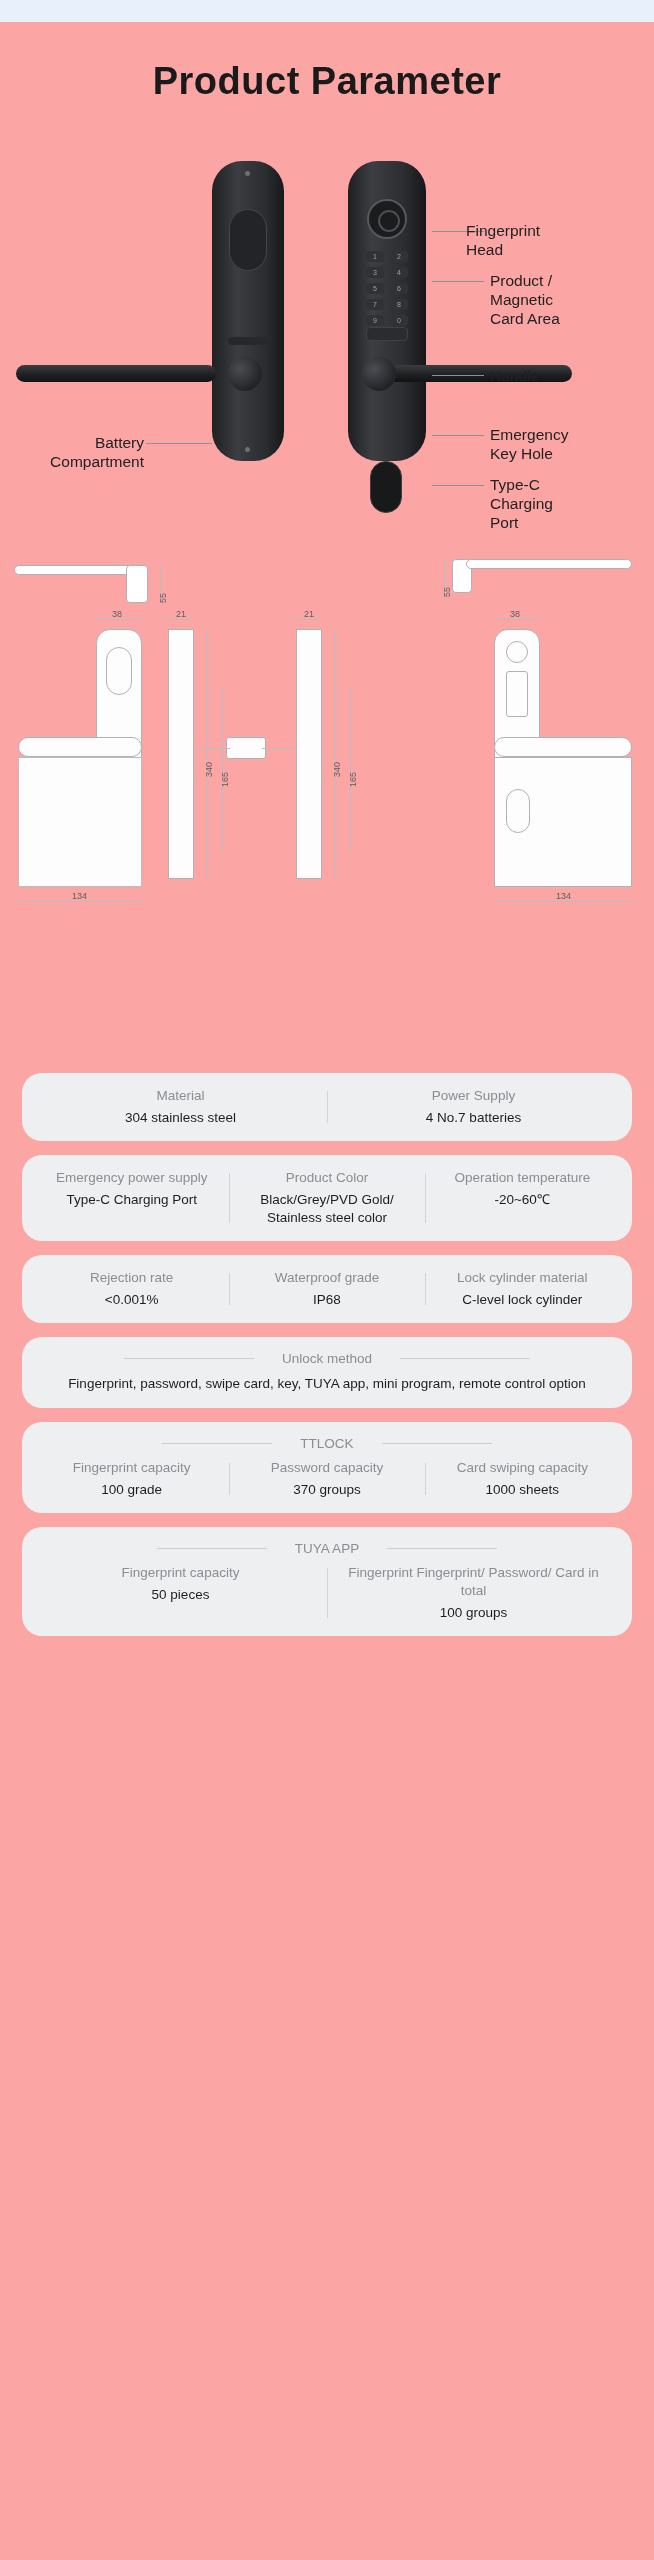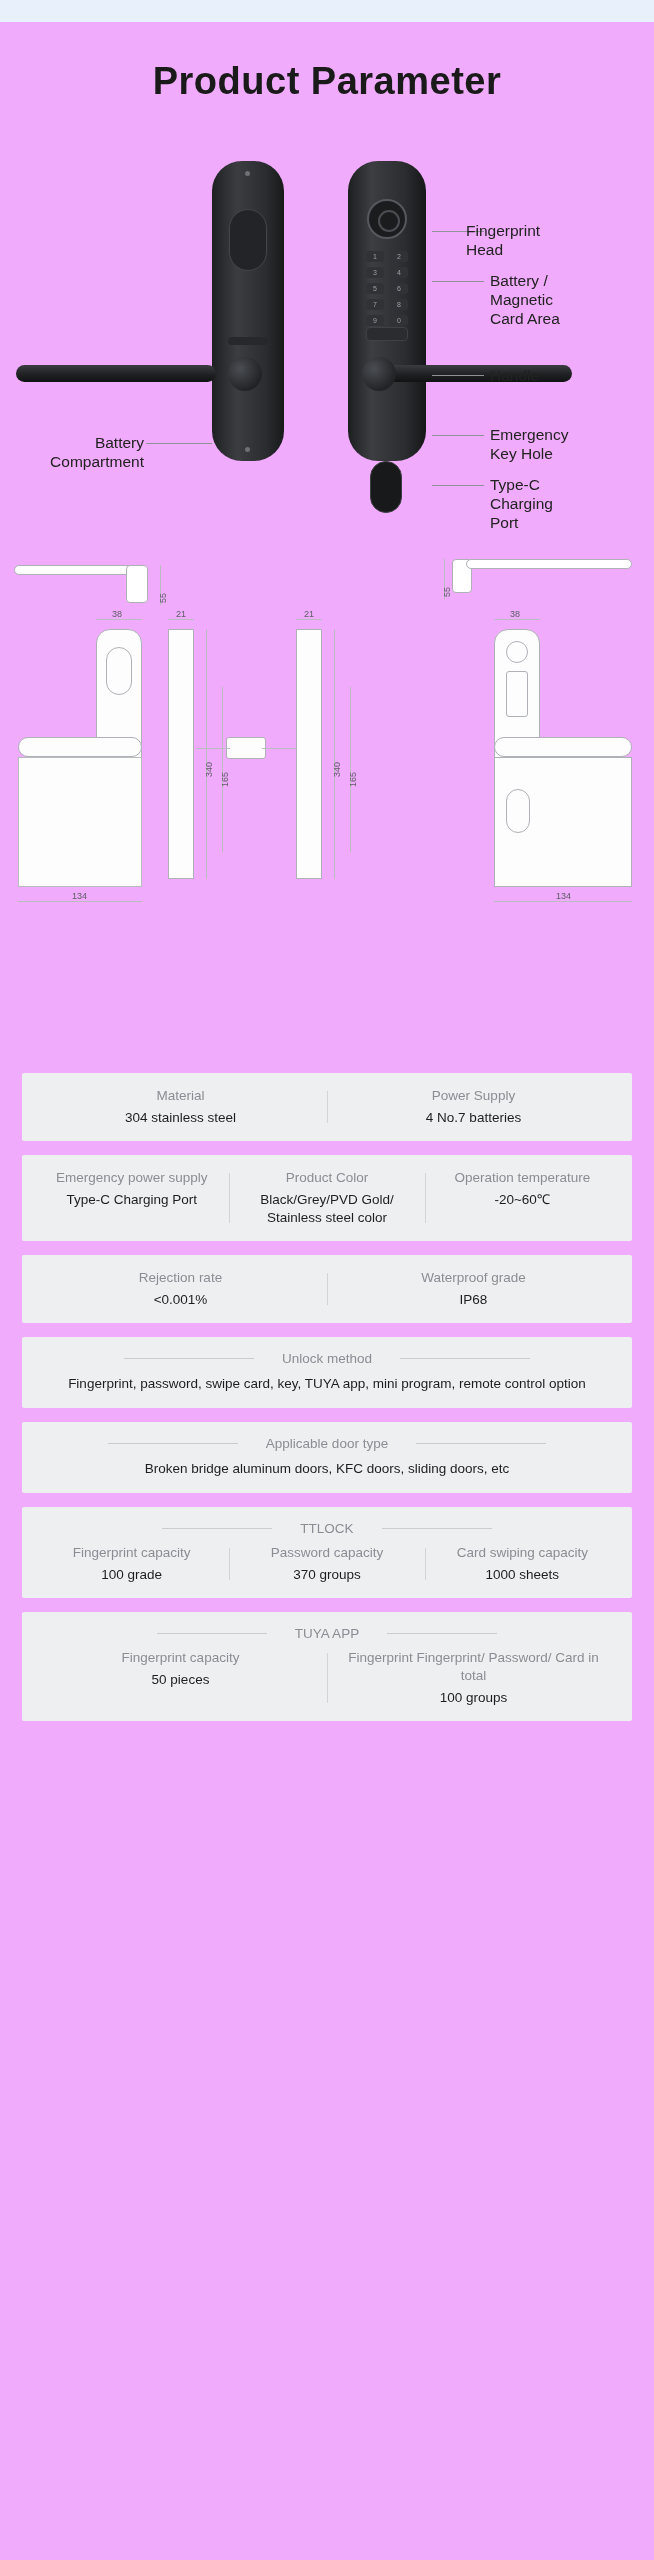--- a/index.html
+++ b/index.html
@@ -6,21 +6,21 @@
   html, body {
     margin: 0; padding: 0;
     width: 654px;
     background: #ffffff;
     font-family: "Liberation Sans", sans-serif;
   }
   .page {
     position: relative;
     width: 654px;
     min-height: 2560px;
-    background: #f0abfc;
+    background: #fca5a5;
     overflow: hidden;
   }
   .topband {
     width: 100%;
     height: 22px;
     background: #e8f0fb;
   }
   .title {
     text-align: center;
     font-size: 38px;
@@ -187,21 +187,21 @@
     border: 1px solid #aeb1b6;
     background: #fff;
   }
 
   
   .specs {
     padding: 16px 22px 40px 22px;
   }
   .card {
     background: #eeeff1;
-    border-radius: 2px;
+    border-radius: 20px;
     margin-bottom: 14px;
     padding: 14px 12px;
   }
   .cols {
     display: flex;
     width: 100%;
   }
   .col {
     flex: 1;
     text-align: center;
@@ -300,21 +300,21 @@
     <div class="leader" style="left:432px; top:372px; width:52px;"></div>
 
     <div class="leader" style="left:146px; top:330px; width:66px;"></div>
 
     <div class="callout-label right" style="left:466px; top:108px;">
       <div>Fingerprint</div>
       <div>Head</div>
     </div>
 
     <div class="callout-label right" style="left:490px; top:158px;">
-      <div>Battery /</div>
+      <div>Product /</div>
       <div>Magnetic</div>
       <div>Card Area</div>
     </div>
 
     <div class="callout-label right" style="left:490px; top:253px;">
       <div>Handle</div>
     </div>
 
     <div class="callout-label right" style="left:490px; top:312px;">
       <div>Emergency</div>
@@ -423,40 +423,36 @@
     <div class="card">
       <div class="cols">
         <div class="col">
           <div class="k">Rejection rate</div>
           <div class="v">&lt;0.001%</div>
         </div>
         <div class="col">
           <div class="k">Waterproof grade</div>
           <div class="v">IP68</div>
         </div>
+        <div class="col">
+          <div class="k">Lock cylinder material</div>
+          <div class="v">C-level lock cylinder</div>
+        </div>
       </div>
     </div>
 
     <div class="card">
       <div class="hdr-rule">
         <div class="line"></div>
         <div class="txt">Unlock method</div>
         <div class="line"></div>
       </div>
       <div class="body-center">Fingerprint, password, swipe card, key, TUYA app, mini program, remote control option</div>
     </div>
 
-    <div class="card">
-      <div class="hdr-rule">
-        <div class="line"></div>
-        <div class="txt">Applicable door type</div>
-        <div class="line"></div>
-      </div>
-      <div class="body-center">Broken bridge aluminum doors, KFC doors, sliding doors, etc</div>
-    </div>
 
     <div class="card">
       <div class="hdr-rule wide">
         <div class="line"></div>
         <div class="txt">TTLOCK</div>
         <div class="line"></div>
       </div>
       <div class="cols">
         <div class="col">
           <div class="k">Fingerprint capacity</div>

